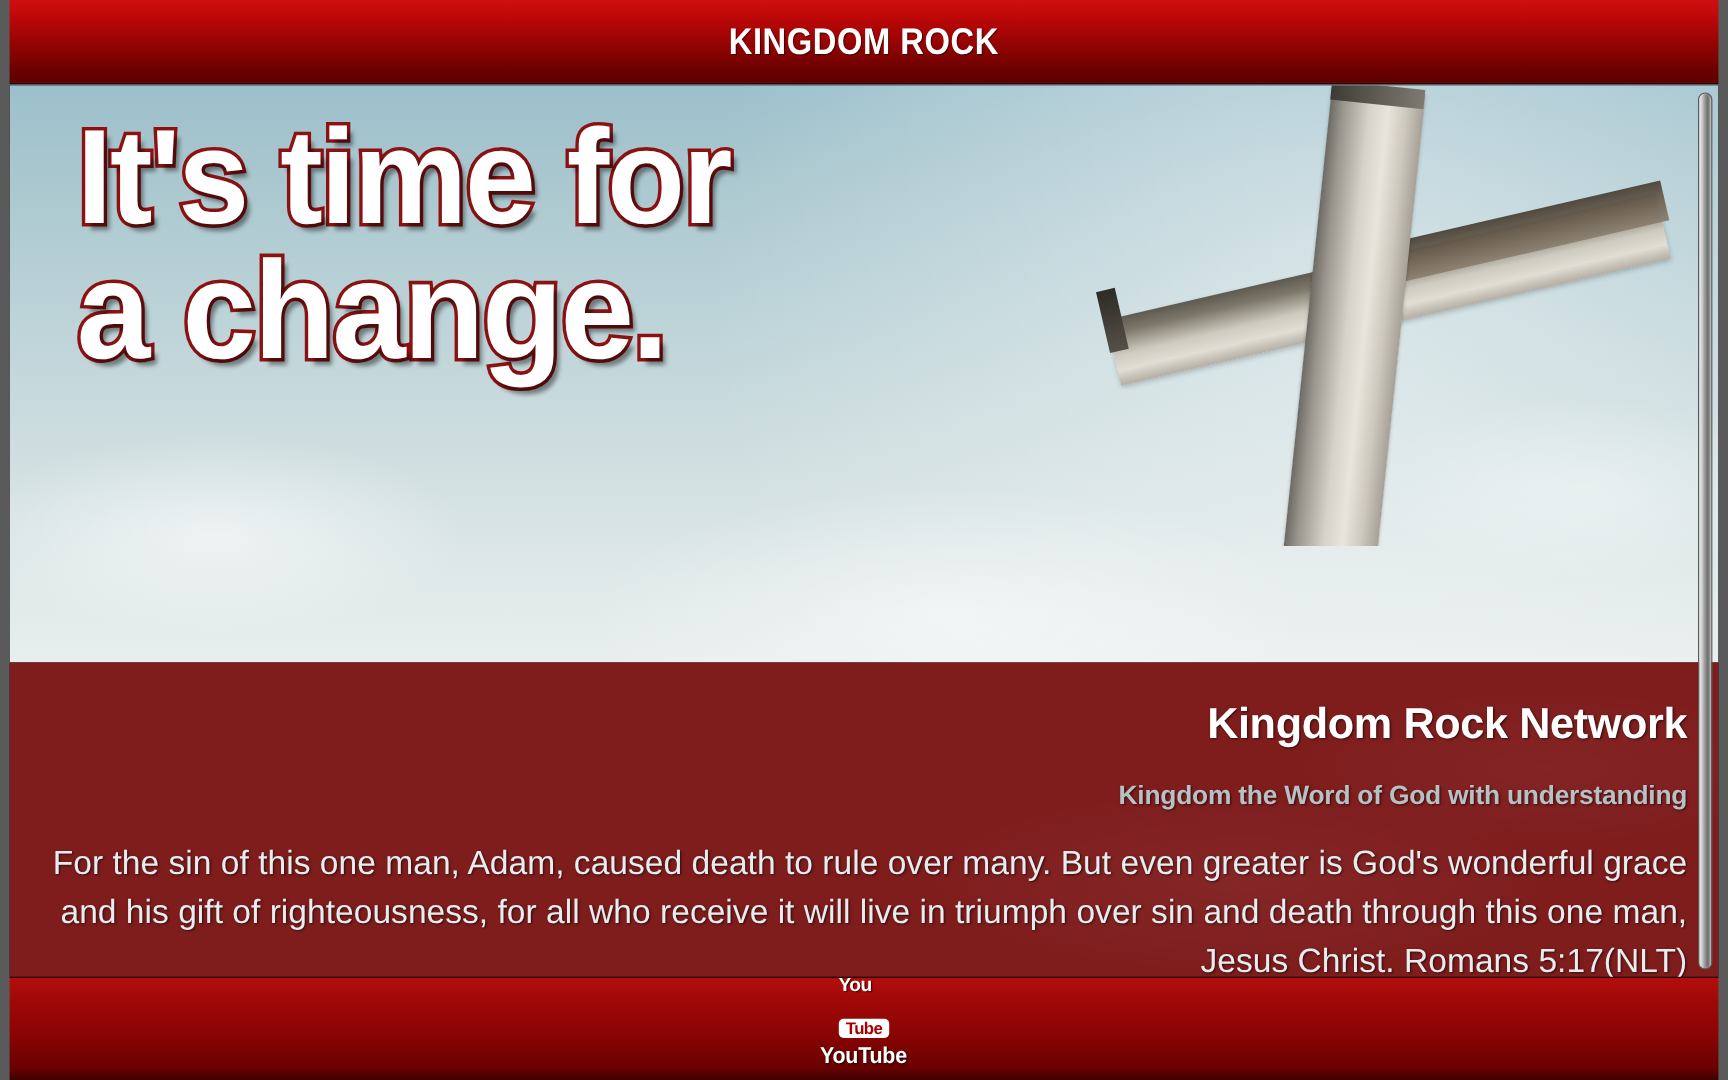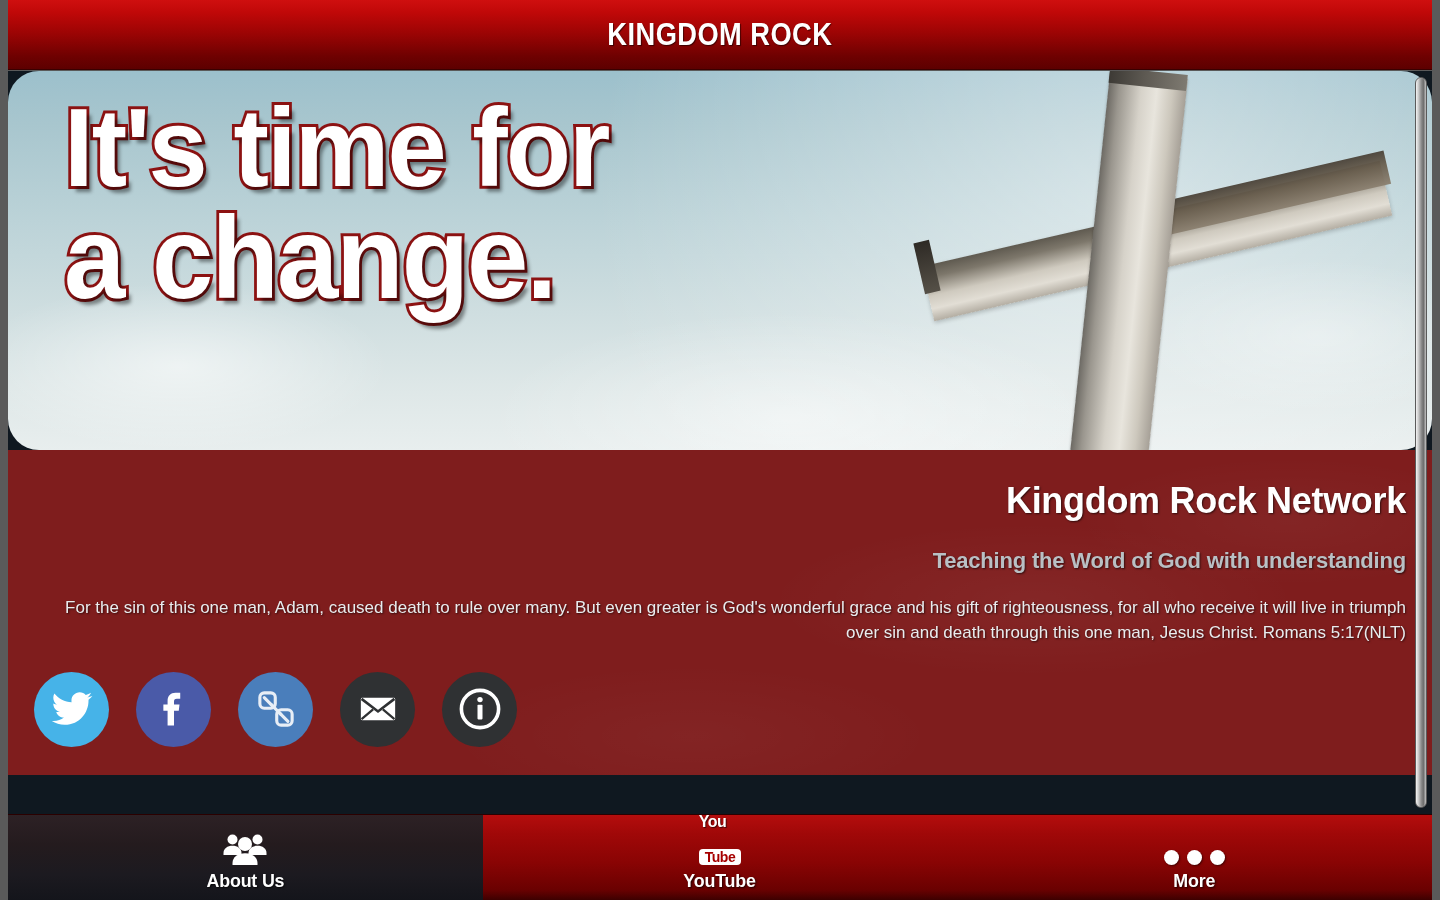--- a/index.html
+++ b/index.html
@@ -37,26 +37,25 @@
   
   .scroll-area{
     position:absolute; left:8px; top:71px; right:8px; bottom:86px;
     background:#0f1820;
     overflow:hidden;
   }
 
   
   .hero{
     position:relative;
-    height:379px;
+    height:481px;
     background:
       radial-gradient(circle at 78% 34%, rgba(255,255,255,.45) 0%, rgba(255,255,255,0) 46%),
       linear-gradient(to bottom,#9cc0cc 0%,#a8c6ce 14%,#bcd3d8 40%,#cfdee0 64%,#dfe8e8 85%,#e8eeee 100%);
     overflow:hidden;
-    border-radius:31px;
   }
   .hero-sky-cloud{
     position:absolute; left:0; top:0; width:100%; height:100%;
     background:
       radial-gradient(ellipse 300px 120px at 12% 78%, rgba(255,255,255,.55), rgba(255,255,255,0) 70%),
       radial-gradient(ellipse 420px 150px at 55% 92%, rgba(255,255,255,.45), rgba(255,255,255,0) 72%),
       radial-gradient(ellipse 260px 110px at 92% 70%, rgba(255,255,255,.35), rgba(255,255,255,0) 70%);
     pointer-events:none;
   }
 
@@ -148,21 +147,21 @@
   .org-tagline{
     color:#b9c0c4;
     font-size:22px;
     font-weight:bold;
     margin-top:26px;
     letter-spacing:-0.2px;
     text-shadow:1px 1px 2px rgba(0,0,0,.6);
   }
   .org-verse{
     color:#e9ecee;
-    font-size:17px;
+    font-size:28px;
     line-height:1.47;
     margin-top:22px;
     max-width:1380px;
     text-shadow:1px 1px 2px rgba(0,0,0,.6);
   }
 
   
   .social-row{
     display:flex; align-items:center; gap:27px;
     margin-top:26px; padding-bottom:28px;
@@ -262,21 +261,21 @@
       <div class="hero-headline">
         <span class="hero-line l1">It's time for</span>
         <span class="hero-line l2">a change.</span>
       </div>
     </div>
 
     <div class="info-panel">
       <div class="info-clouds"></div>
       <div class="info-inner">
         <div class="org-title">Kingdom Rock Network</div>
-        <div class="org-tagline">Teaching the Word of God with understanding</div>
+        <div class="org-tagline">Kingdom the Word of God with understanding</div>
         <div class="org-verse">For the sin of this one man, Adam, caused death to rule over many. But even greater is God's wonderful grace and his gift of righteousness, for all who receive it will live in triumph over sin and death through this one man, Jesus Christ. Romans 5:17(NLT)</div>
 
         <div class="social-row">
 
           <div class="social-btn s-twitter">
             <span>
               <svg width="44" height="44" viewBox="0 0 24 24" fill="#ffffff">
                 <path d="M23 4.9c-.8.4-1.7.6-2.6.8.9-.6 1.6-1.5 2-2.5-.9.5-1.9.9-2.9 1.1-.8-.9-2-1.5-3.3-1.5-2.5 0-4.5 2-4.5 4.5 0 .4 0 .7.1 1C8 8.1 4.6 6.3 2.4 3.5c-.4.7-.6 1.5-.6 2.3 0 1.6.8 3 2 3.8-.7 0-1.4-.2-2-.6v.1c0 2.2 1.5 4 3.6 4.4-.4.1-.8.2-1.2.2-.3 0-.6 0-.8-.1.6 1.8 2.2 3.1 4.2 3.1-1.5 1.2-3.5 1.9-5.6 1.9H1c2 1.3 4.4 2 7 2 8.4 0 13-7 13-13v-.6c.9-.6 1.7-1.4 2.3-2.3z"></path>
               </svg>
             </span>
@@ -327,51 +326,28 @@
     </div>
 
     <div class="scrollbar-track">
       <div class="scrollbar-thumb"></div>
     </div>
 
   </div>
 
   <div class="tab-bar">
 
-    <div class="tab selected">
-      <div class="tab-icon">
-        <svg width="46" height="34" viewBox="0 0 46 34" fill="#ffffff">
-          <circle cx="10.5" cy="8.5" r="5"></circle>
-          <path d="M1.5 22c0-4.6 4-7.2 9-7.2s9 2.6 9 7.2v2h-18z"></path>
-          <circle cx="35.5" cy="8.5" r="5"></circle>
-          <path d="M26.5 22c0-4.6 4-7.2 9-7.2s9 2.6 9 7.2v2h-18z"></path>
-          <circle cx="23" cy="13" r="7"></circle>
-          <path d="M10.5 32c0-6.2 5.6-9.8 12.5-9.8S35.5 25.8 35.5 32v2h-25z"></path>
-        </svg>
-      </div>
-      <div class="tab-label">About Us</div>
-    </div>
 
 
     <div class="tab">
       <div class="tab-icon">
         <div class="yt">
           <span class="yt-you">You</span>
           <span class="yt-tube">Tube</span>
         </div>
       </div>
       <div class="tab-label">YouTube</div>
     </div>
 
 
-    <div class="tab">
-      <div class="tab-icon">
-        <div class="dots">
-          <span class="dot"></span>
-          <span class="dot"></span>
-          <span class="dot"></span>
-        </div>
-      </div>
-      <div class="tab-label">More</div>
-    </div>
 
   </div>
 </div>
 
 </body></html>

